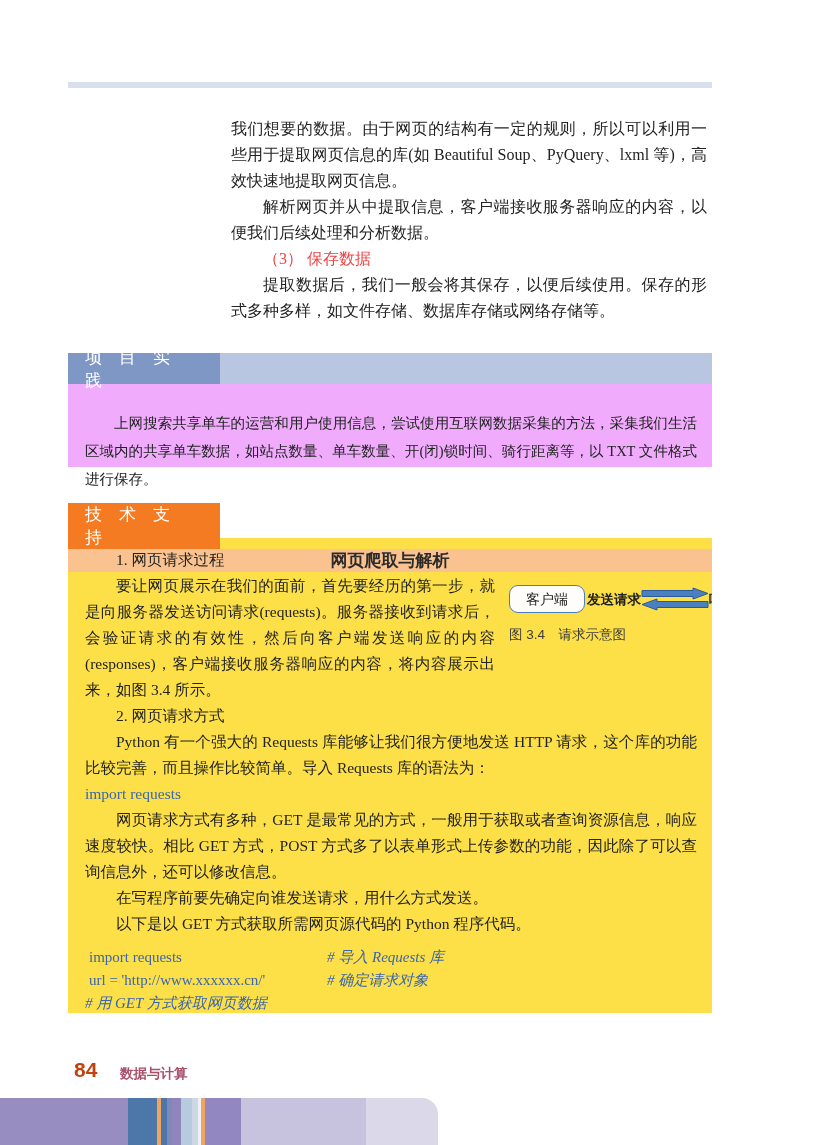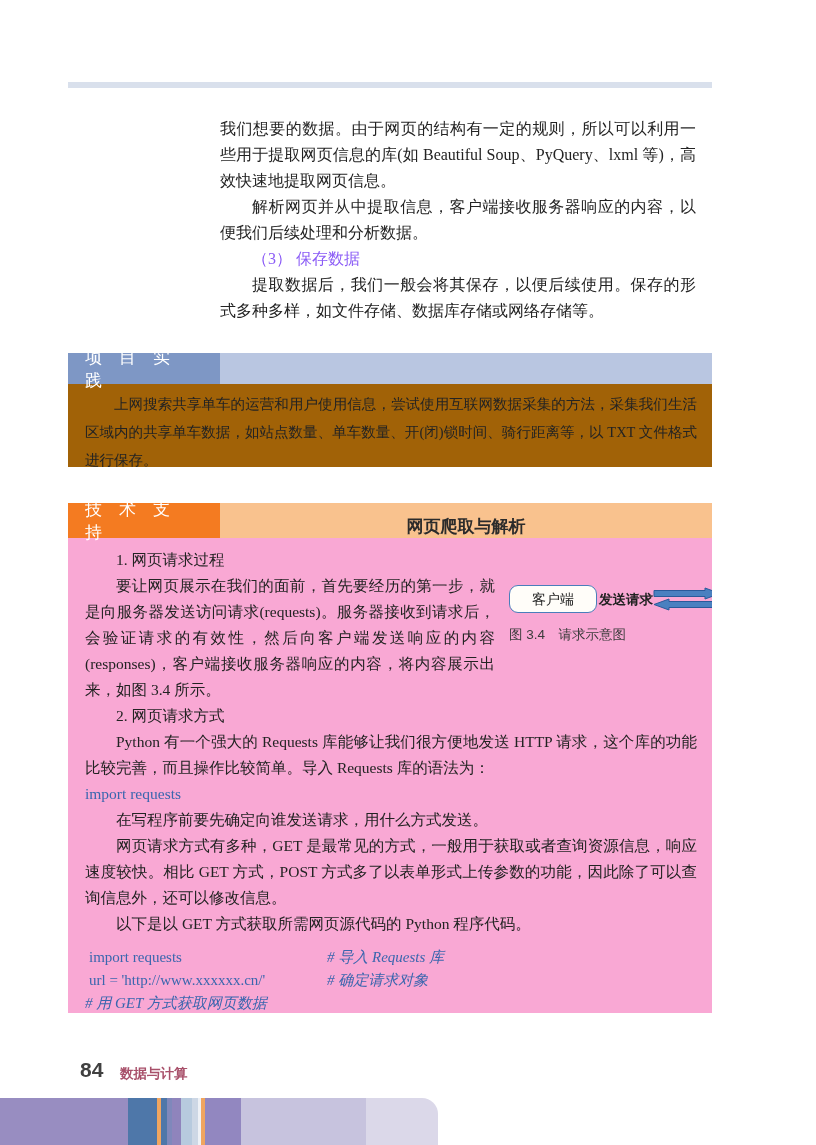--- a/index.html
+++ b/index.html
@@ -5,72 +5,72 @@
   html,body{margin:0;padding:0;}
   body{
     width:816px;height:1145px;position:relative;background:#ffffff;
     font-family:"Liberation Serif","DejaVu Serif",serif;
     color:#232323;overflow:hidden;
   }
   
   .top-rule{position:absolute;left:68px;top:82px;width:644px;height:6px;background:#d9e0ec;}
 
   
-  .intro{position:absolute;left:220px;top:116px;width:476px;font-size:16px;line-height:26px;text-align:justify;}
+  .intro{position:absolute;left:231px;top:116px;width:476px;font-size:16px;line-height:26px;text-align:justify;}
   .intro p{margin:0;}
   .intro .indent{text-indent:2em;}
-  .blue-heading{color:#8b5cf6;text-indent:2em;margin:0;}
+  .blue-heading{color:#ef4444;text-indent:2em;margin:0;}
 
   
   .project-box{position:absolute;left:68px;top:353px;width:644px;}
   .hdr{display:flex;height:31px;}
   .hdr-label{
     width:152px;display:flex;align-items:center;justify-content:center;
     color:#ffffff;font-size:17px;letter-spacing:17px;padding-left:17px;box-sizing:border-box;
     font-family:"Liberation Sans","DejaVu Sans",sans-serif;
   }
   .project-box .hdr-label{background:#7e97c5;}
   .project-box .hdr-rest{flex:1;background:#b9c6e1;}
-  .project-body{background:#a16207;height:83px;box-sizing:border-box;padding:6px 15px 0 17px;
+  .project-body{background:#f0abfc;height:83px;box-sizing:border-box;padding:25px 15px 0 17px;
     font-size:14.5px;line-height:28px;text-align:justify;}
   .project-body p{margin:0;text-indent:2em;}
 
   
   .tech-box{position:absolute;left:68px;top:503px;width:644px;}
-  .tech-box .hdr{height:35px;}
+  .tech-box .hdr{height:35px;flex-direction:column;}
   .tech-box .hdr-label{background:#f47b21;}
   .tech-box .hdr-rest{flex:1;background:#f9c28e;display:flex;align-items:flex-end;justify-content:center;}
   .tech-title{font-family:"Liberation Sans","DejaVu Sans",sans-serif;font-size:17px;font-weight:bold;color:#2b2b2b;}
-  .tech-body{background:#f9a8d4;height:475px;box-sizing:border-box;padding:9px 15px 0 17px;
+  .tech-body{background:#fde047;height:475px;box-sizing:border-box;padding:9px 15px 0 17px;
     font-size:15.5px;line-height:26px;text-align:justify;overflow:hidden;}
   .tech-body p{margin:0;text-indent:2em;}
   .tech-body .nohang{text-indent:2em;}
 
   
   .fig{float:right;width:188px;margin:12px 0 4px 14px;text-align:left;}
   .fig-row{display:flex;align-items:center;}
   .fig-node{border:1.6px solid #4a7ebb;border-radius:9px;background:#fffdf9;
-    padding:5px 22px;font-size:14px;line-height:16px;color:#222;white-space:nowrap;
+    padding:5px 16px;font-size:14px;line-height:16px;color:#222;white-space:nowrap;
     font-family:"Liberation Sans","DejaVu Sans",sans-serif;text-align:center;}
   .fig-mid{flex:1;display:flex;flex-direction:row;align-items:center;margin:0 2px;}
   .fig-arrow-label{font-size:13.5px;font-weight:bold;line-height:17px;color:#222;white-space:nowrap;
     font-family:"Liberation Sans","DejaVu Sans",sans-serif;}
   .fig-svg{display:block;margin:1px 0;}
   .fig-caption{margin-top:9px;font-size:13.5px;color:#3c3c3c;white-space:nowrap;
     font-family:"Liberation Sans","DejaVu Sans",sans-serif;}
 
   
   .code-inline{color:#3a66ae;margin:7px 0 7px 4px;text-indent:0 !important;font-size:15.5px;}
   .code-block{margin-top:9px;color:#3a66ae;font-size:15px;}
   .code-row{display:flex;line-height:23px;}
   .code-row .code{width:242px;padding-left:4px;box-sizing:border-box;}
   .code-row .comment{font-style:italic;}
 
   
-  .page-num{position:absolute;left:80px;top:1058px;font-size:21px;font-weight:bold;color:#404040;
+  .page-num{position:absolute;left:74px;top:1058px;font-size:21px;font-weight:bold;color:#c2410c;
     font-family:"Liberation Sans","DejaVu Sans",sans-serif;}
   .footer-title{position:absolute;left:120px;top:1065px;font-size:13.5px;font-weight:bold;color:#a8506a;}
 
   
   .bottom-bar{position:absolute;left:0;top:1098px;height:47px;display:flex;}
   .bottom-bar div{height:100%;}
   .s1{width:128px;background:#988dc1;}
   .s2{width:29px;background:#4e77a9;}
   .s3{width:4px;background:#f0a55f;}
   .s4{width:6px;background:#4e77a9;}
@@ -134,22 +134,22 @@
         <div class="fig-caption">图 3.4　请求示意图</div>
       </div>
       <p>要让网页展示在我们的面前，首先要经历的第一步，就是向服务器发送访问请求(requests)。服务器接收到请求后，会验证请求的有效性，然后向客户端发送响应的内容(responses)，客户端接收服务器响应的内容，将内容展示出来，如图 3.4 所示。</p>
     </div>
 
     <p class="nohang">2. 网页请求方式</p>
     <p>Python 有一个强大的 Requests 库能够让我们很方便地发送 HTTP 请求，这个库的功能比较完善，而且操作比较简单。导入 Requests 库的语法为：</p>
 
     <p class="code-inline">import requests</p>
 
+    <p>网页请求方式有多种，GET 是最常见的方式，一般用于获取或者查询资源信息，响应速度较快。相比 GET 方式，POST 方式多了以表单形式上传参数的功能，因此除了可以查询信息外，还可以修改信息。</p>
     <p>在写程序前要先确定向谁发送请求，用什么方式发送。</p>
-    <p>网页请求方式有多种，GET 是最常见的方式，一般用于获取或者查询资源信息，响应速度较快。相比 GET 方式，POST 方式多了以表单形式上传参数的功能，因此除了可以查询信息外，还可以修改信息。</p>
     <p>以下是以 GET 方式获取所需网页源代码的 Python 程序代码。</p>
 
     <div class="code-block">
       <div class="code-row">
         <span class="code">import requests</span>
         <span class="comment"># 导入 Requests 库</span>
       </div>
       <div class="code-row">
         <span class="code">url = 'http://www.xxxxxx.cn/'</span>
         <span class="comment"># 确定请求对象</span>

